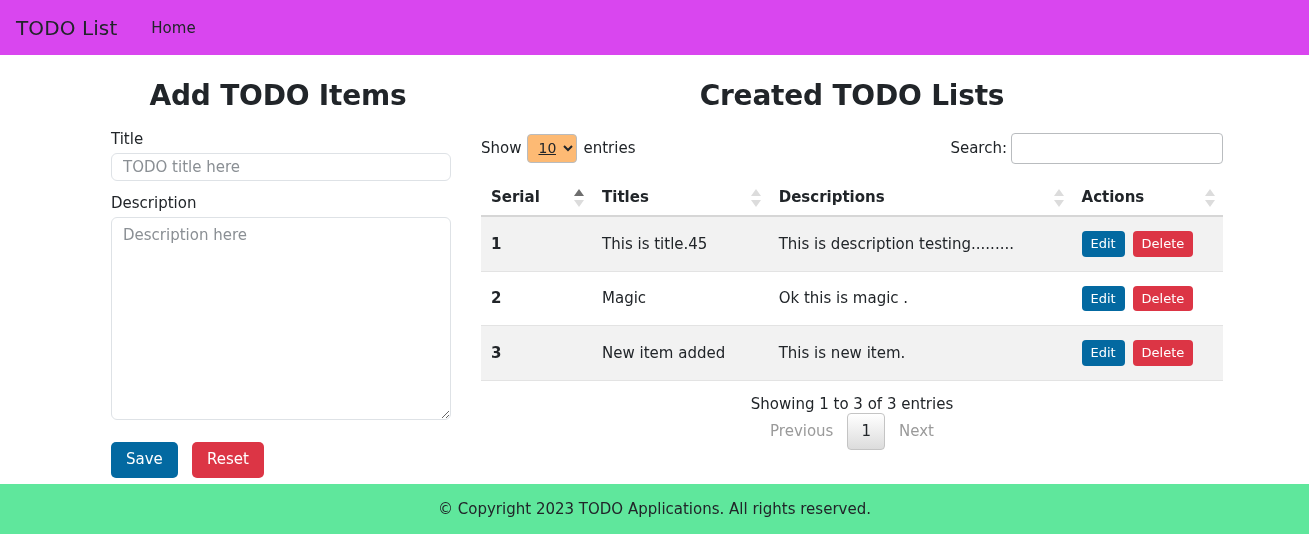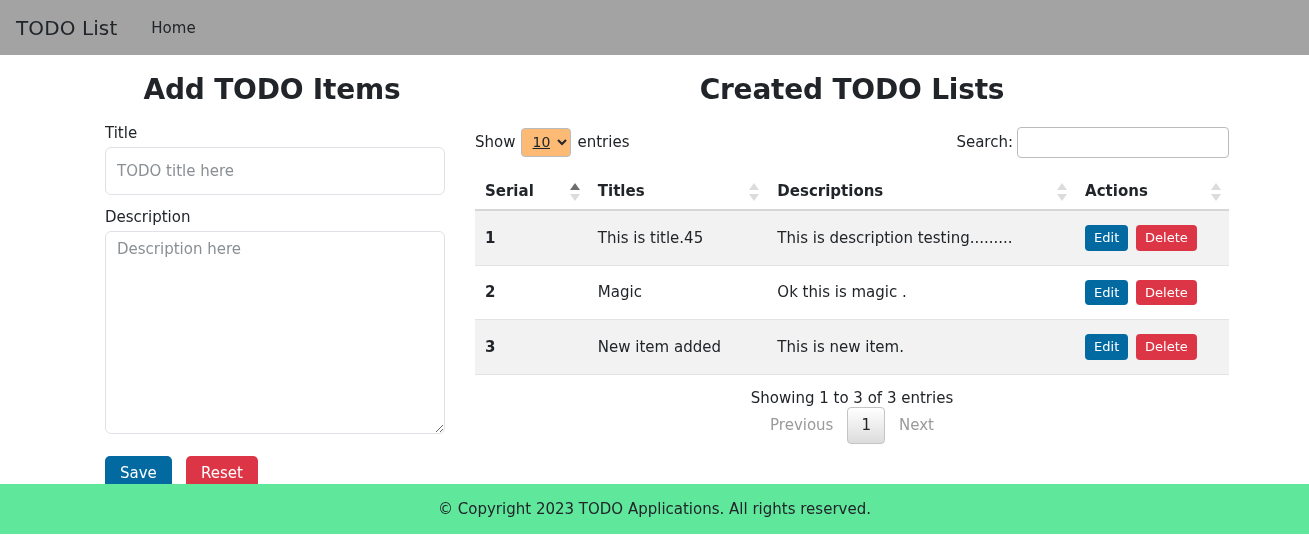--- a/index.html
+++ b/index.html
@@ -9,21 +9,21 @@
     background: #ffffff;
     font-family: "DejaVu Sans", "Liberation Sans", sans-serif;
     color: #212529;
     overflow: hidden;
   }
   .page { width: 1309px; height: 558px; position: relative; }
 
   
   .navbar {
     height: 55px;
-    background: #a3a3a3;
+    background: #d946ef;
     display: flex;
     align-items: center;
     padding: 0 0 0 16px;
   }
   .navbar-brand {
     font-size: 20px;
     color: #212529;
     text-decoration: none;
     margin-right: 26px;
     letter-spacing: 0.1px;
@@ -31,21 +31,21 @@
   .navbar-link {
     font-size: 15px;
     color: #212529;
     text-decoration: none;
     padding: 6px 8px;
   }
 
   
   .container {
     display: flex;
-    padding: 0;
+    padding: 6px;
     height: 405px;
   }
   .col-left {
     width: 465px;
     padding: 18px 20px 0 105px;
   }
   .col-right {
     flex: 1;
     padding: 18px 80px 0 10px;
   }
@@ -72,21 +72,21 @@
     font-size: 15px;
     font-family: "DejaVu Sans", "Liberation Sans", sans-serif;
     padding: 7px 11px;
     border: 1px solid #dee2e6;
     border-radius: 6px;
     color: #212529;
     background: #fff;
     outline: none;
   }
   .form-control::placeholder { color: #8a8f94; }
-  input.form-control { height: 48px; margin-bottom: 13px; }
+  input.form-control { height: 28px; margin-bottom: 13px; }
   textarea.form-control {
     height: 203px;
     resize: vertical;
     margin-bottom: 22px;
     line-height: 1.45;
   }
   .btn {
     display: inline-block;
     font-size: 15px;
     font-family: "DejaVu Sans", "Liberation Sans", sans-serif;

